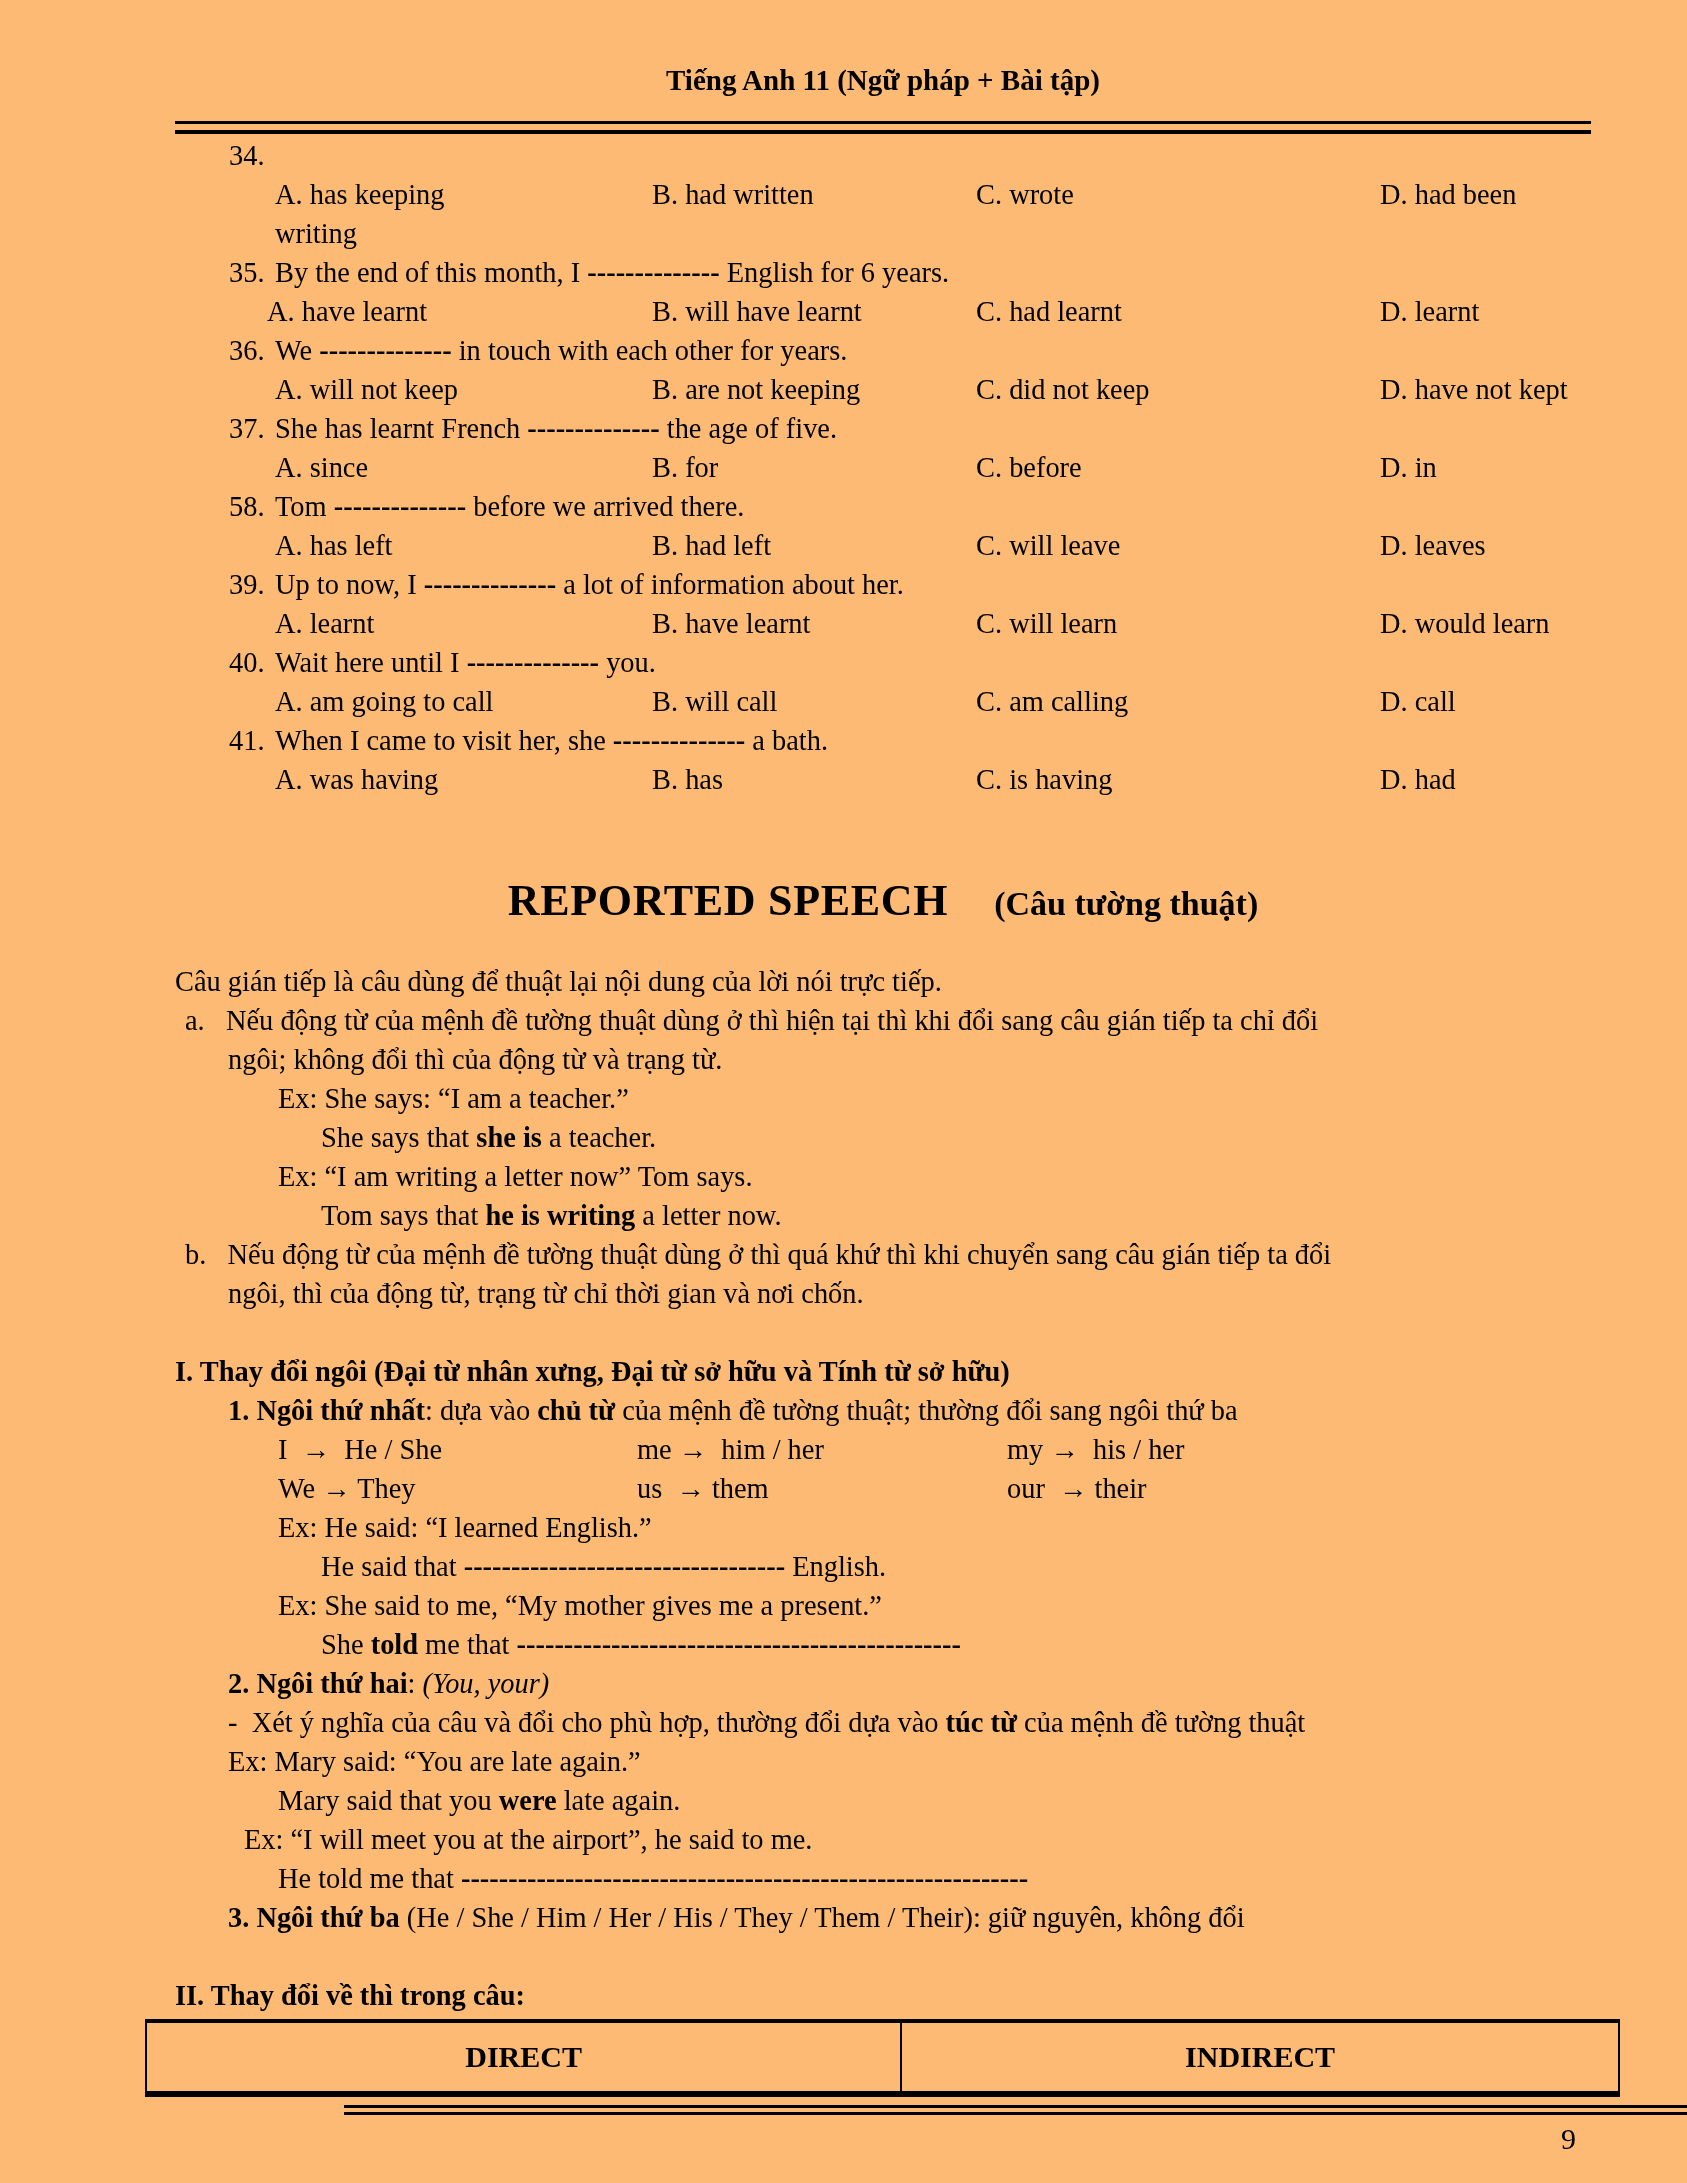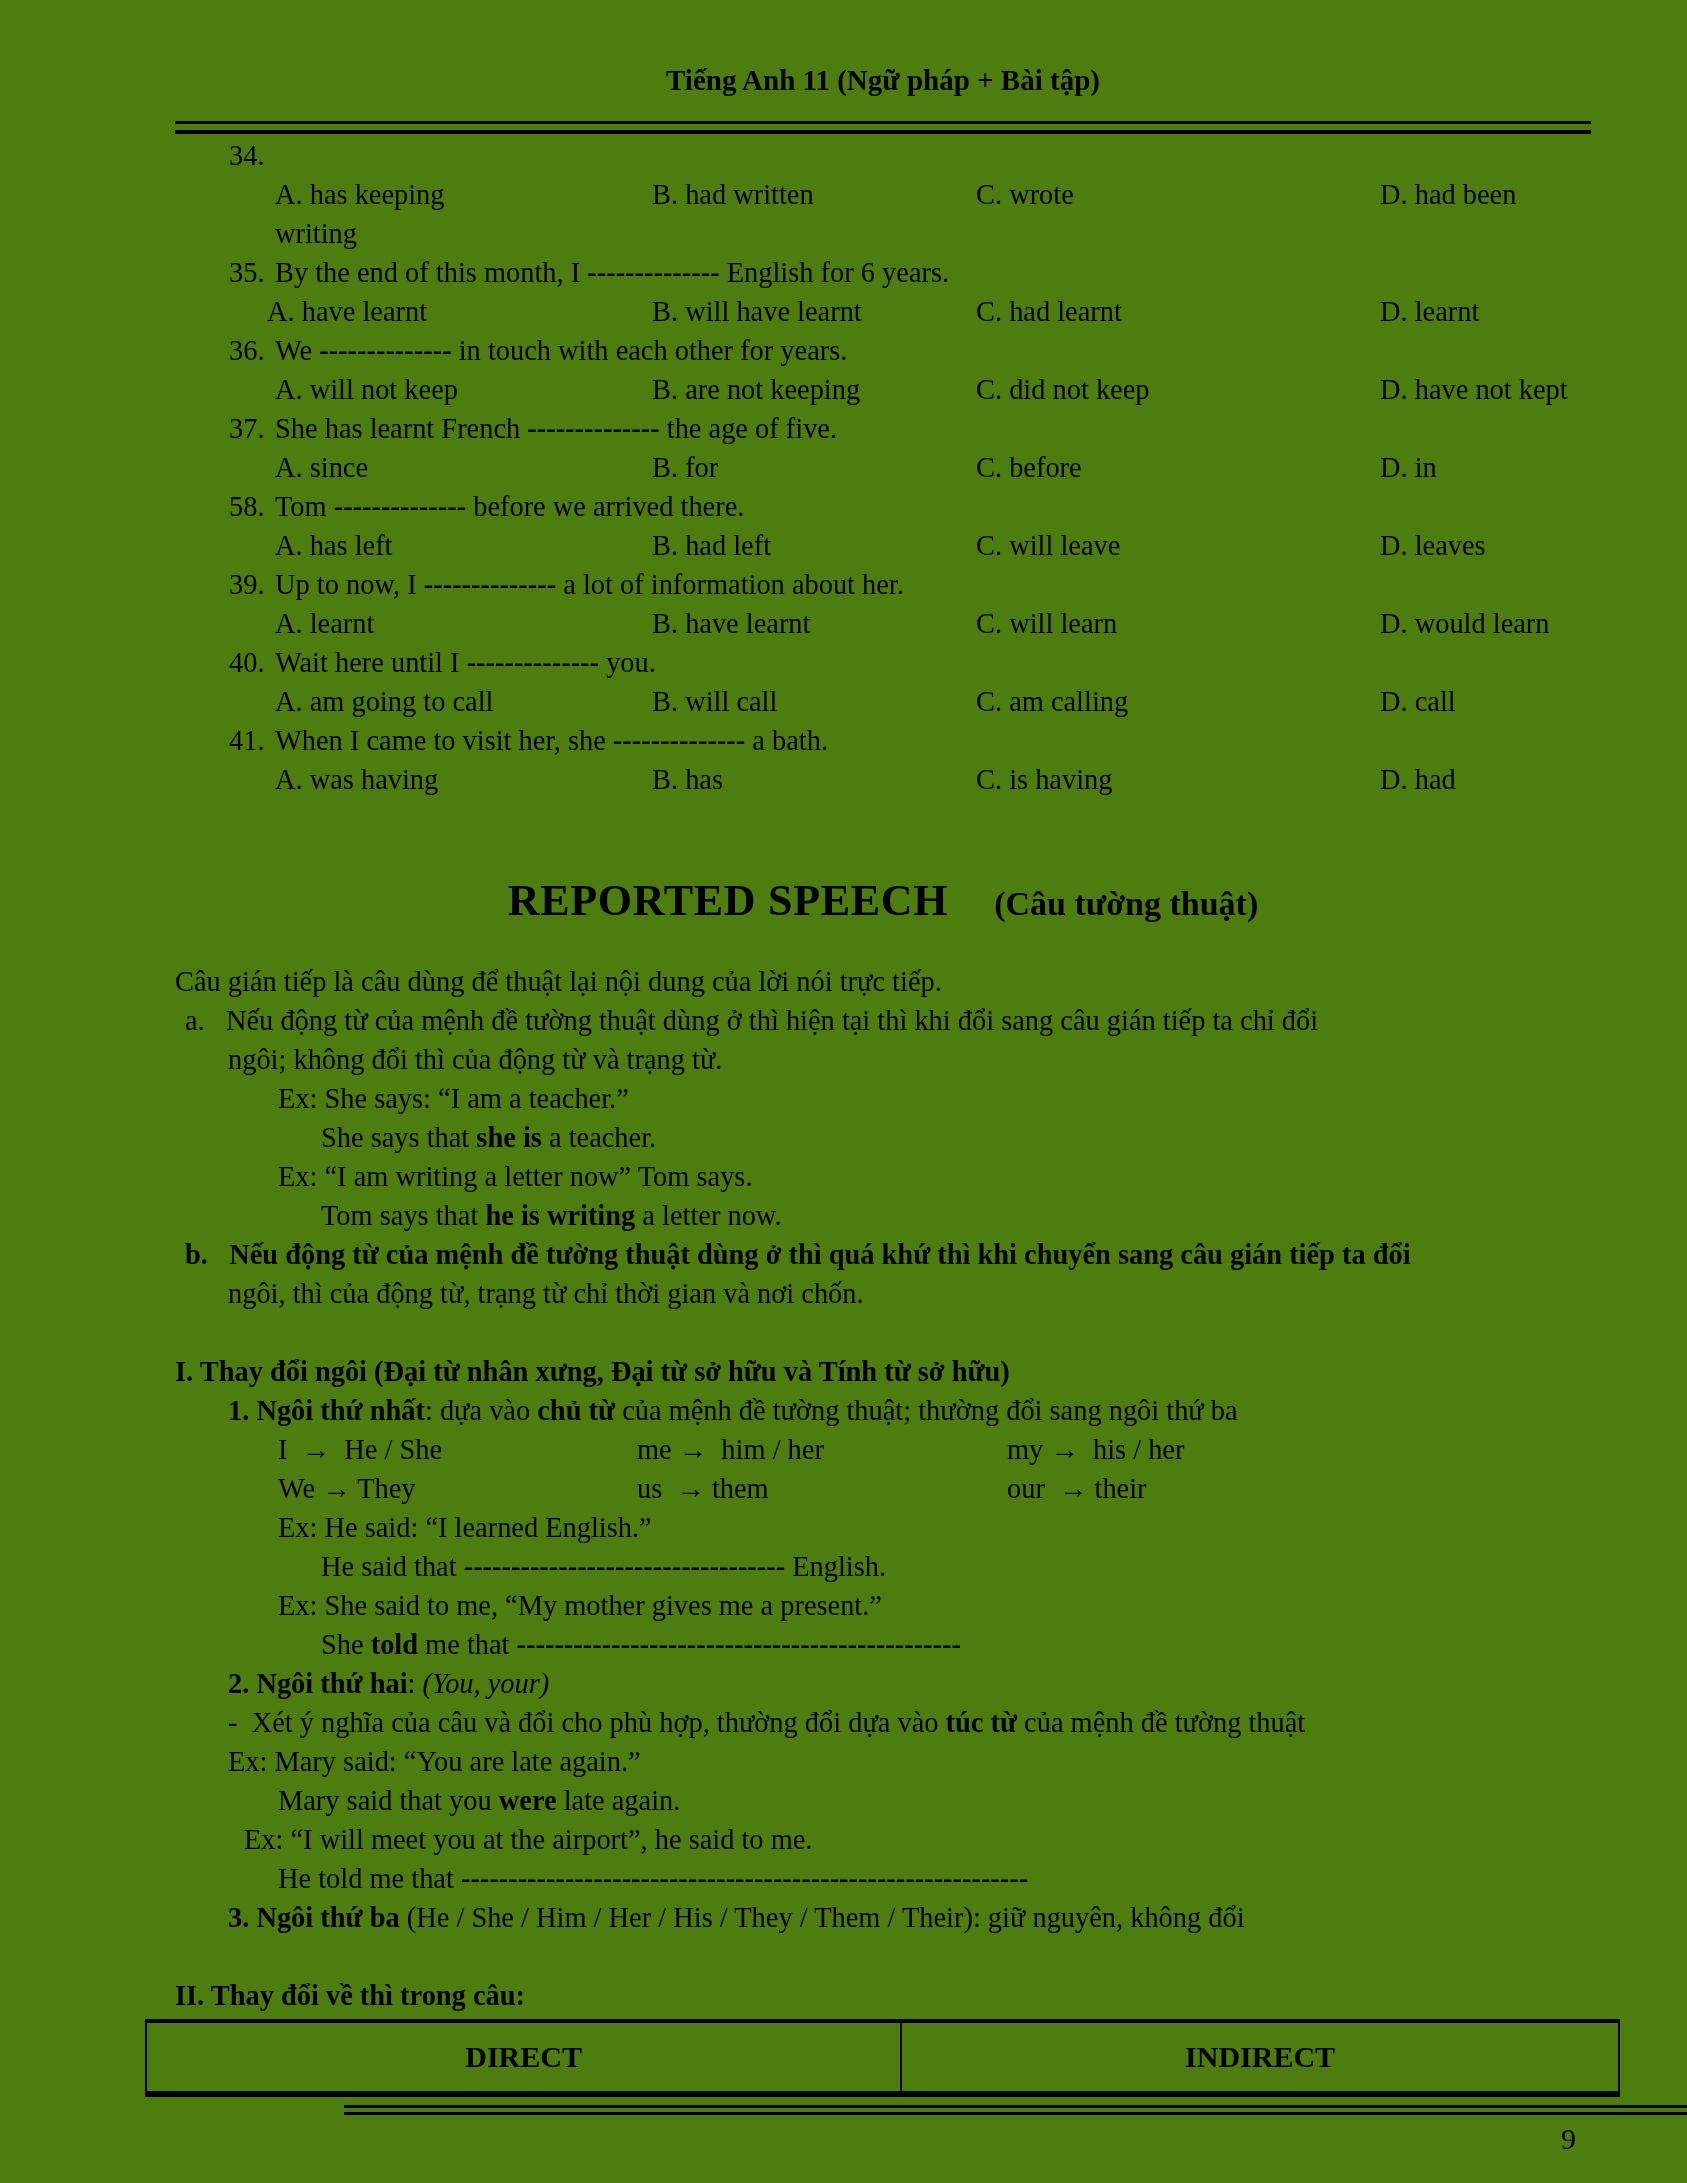--- a/index.html
+++ b/index.html
@@ -1,19 +1,19 @@
 <!DOCTYPE html>
 <html style="font-size:10.6px"><head>
 <meta charset="utf-8">
 <style>
   html,body{margin:0;padding:0;background:#e8e8e8;}
   .page{
     position:relative;
     width:1687px;height:2183px;
-    background:#4d7c0f;color:#000000;
+    background:#fdba74;color:#000000;
     font-family:"Liberation Serif","DejaVu Serif",serif;
     font-size:28.4px;
     overflow:hidden;
     margin:0 auto;
   }
   .content{position:absolute;left:175px;top:0;width:1426px;}
   .header-title{
     position:absolute;top:64px;left:0;width:1416px;
     text-align:center;font-weight:bold;font-size:29px;white-space:nowrap;
   }
@@ -170,21 +170,21 @@
           <div class="line">
             <span class="abs" style="left: 146px;"><span>She says that </span><span class="b">she is</span><span> a teacher.</span></span>
           </div>
           <div class="line">
             <span class="abs" style="left: 103px;"><span>Ex: “I am writing a letter now” Tom says.</span></span>
           </div>
           <div class="line">
             <span class="abs" style="left: 146px;"><span>Tom says that </span><span class="b">he is writing</span><span> a letter now.</span></span>
           </div>
           <div class="line">
-            <span class="abs" style="left: 10px; font-weight: bold;"><span>b.&nbsp;&nbsp;&nbsp;Nếu động từ của mệnh đề tường thuật dùng ở thì quá khứ thì khi chuyển sang câu gián tiếp ta đổi</span></span>
+            <span class="abs" style="left: 10px;"><span>b.&nbsp;&nbsp;&nbsp;Nếu động từ của mệnh đề tường thuật dùng ở thì quá khứ thì khi chuyển sang câu gián tiếp ta đổi</span></span>
           </div>
           <div class="line">
             <span class="abs" style="left: 53px;"><span>ngôi, thì của động từ, trạng từ chỉ thời gian và nơi chốn.</span></span>
           </div>
           <div class="line"></div>
           <div class="line">
             <span class="abs" style="left: 0px;"><span class="b">I. Thay đổi ngôi (Đại từ nhân xưng, Đại từ sở hữu và Tính từ sở hữu)</span></span>
           </div>
           <div class="line">
             <span class="abs" style="left: 53px;"><span class="b">1. Ngôi thứ nhất</span><span>: dựa vào </span><span class="b">chủ từ</span><span> của mệnh đề tường thuật; thường đổi sang ngôi thứ ba</span></span>

